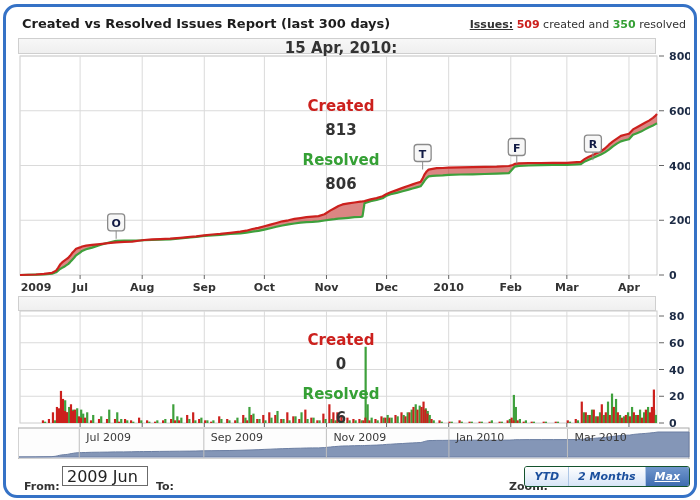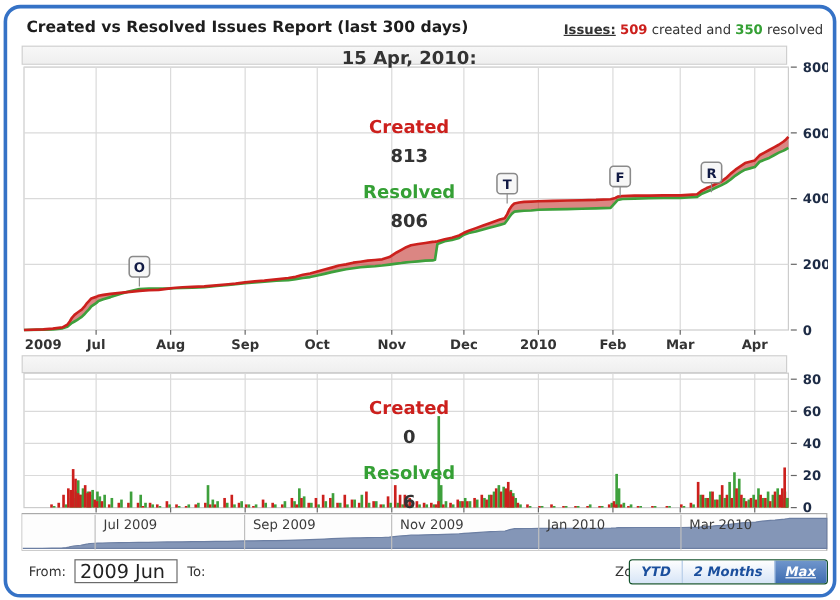--- a/index.html
+++ b/index.html
@@ -7,21 +7,21 @@
   .hdr-title{position:absolute;left:16px;top:9px;font-size:13px;font-weight:bold;color:#1d1d1d;}
   .hdr-right{position:absolute;right:8px;top:11px;font-size:11px;color:#333;}
   .hdr-right b{font-weight:bold;text-decoration:underline;}
   .c-red{color:#cc201d;font-weight:bold;margin-top:28px;}
   .c-green{color:#35a035;font-weight:bold;}
   #chartwrap{position:absolute;left:12px;top:31px;width:672px;height:421px;}
   #chartwrap svg{position:absolute;left:0;top:0;}
   .legendstrip{position:absolute;left:0px;width:638px;background:linear-gradient(#f7f7f7,#efefef);border:1px solid #cfcfcf;font-size:15px;font-weight:bold;color:#333;display:flex;align-items:center;gap:6px;padding-left:8px;box-sizing:border-box;flex-direction:column;}
   .sq{display:inline-block;width:9px;height:9px;margin-right:2px;}
   .ctl-row{position:absolute;left:12px;top:457px;width:672px;height:26px;font-size:11px;color:#333;}
-  .ctl-label{position:absolute;top:6px;font-weight:normal;}
+  .ctl-label{position:absolute;top:16px;font-weight:bold;}
   .ctl-input{position:absolute;top:2px;height:16px;width:76px;border:1px solid #6b6b6b;font-family:"DejaVu Sans",sans-serif;font-size:16px;color:#222;padding:1px 4px;}
   .zoomgrp{position:absolute;right:0px;top:2px;display:flex;border:1px solid #14532d;border-radius:3px;overflow:hidden;font-style:italic;}
   .zbtn{padding:3px 9px;font-size:11px;font-weight:bold;color:#1b4f9d;background:linear-gradient(#fefefe,#d7e5f7);border-left:1px solid #aec7e6;cursor:pointer;white-space:nowrap;}
   .zbtn:first-child{border-left:none;}
   .zbtn.active{background:linear-gradient(#7096cc,#3f6db1);color:#fff;text-decoration:underline;}
 </style>
 </head>
 <body>
 
 <div id="frame">

